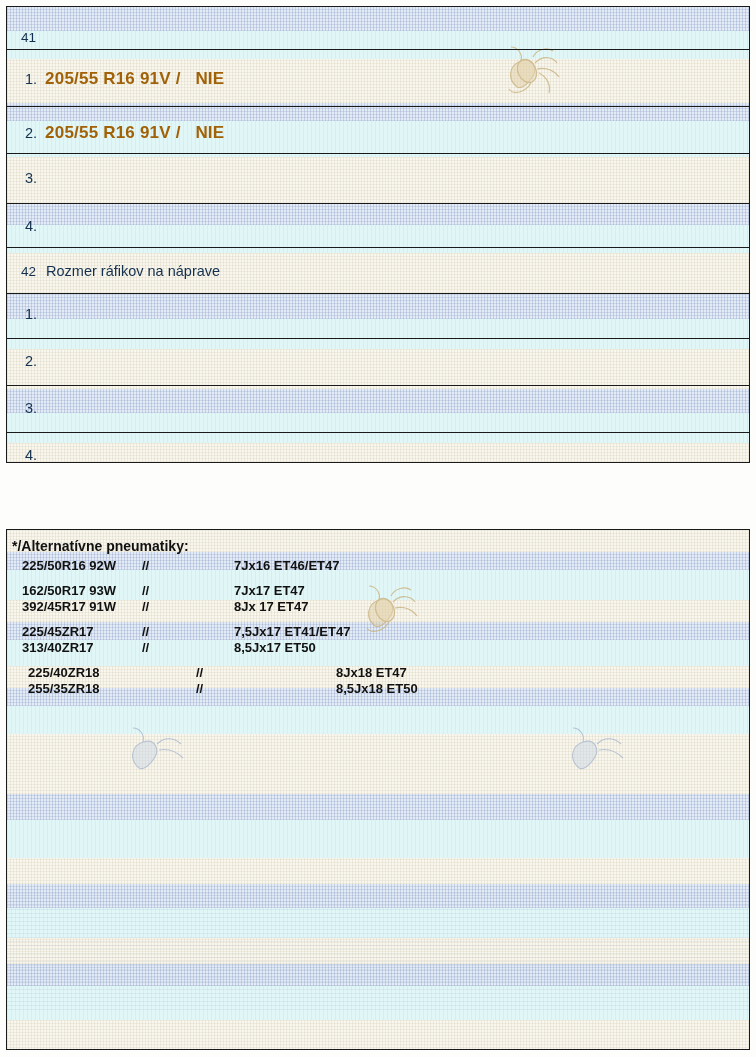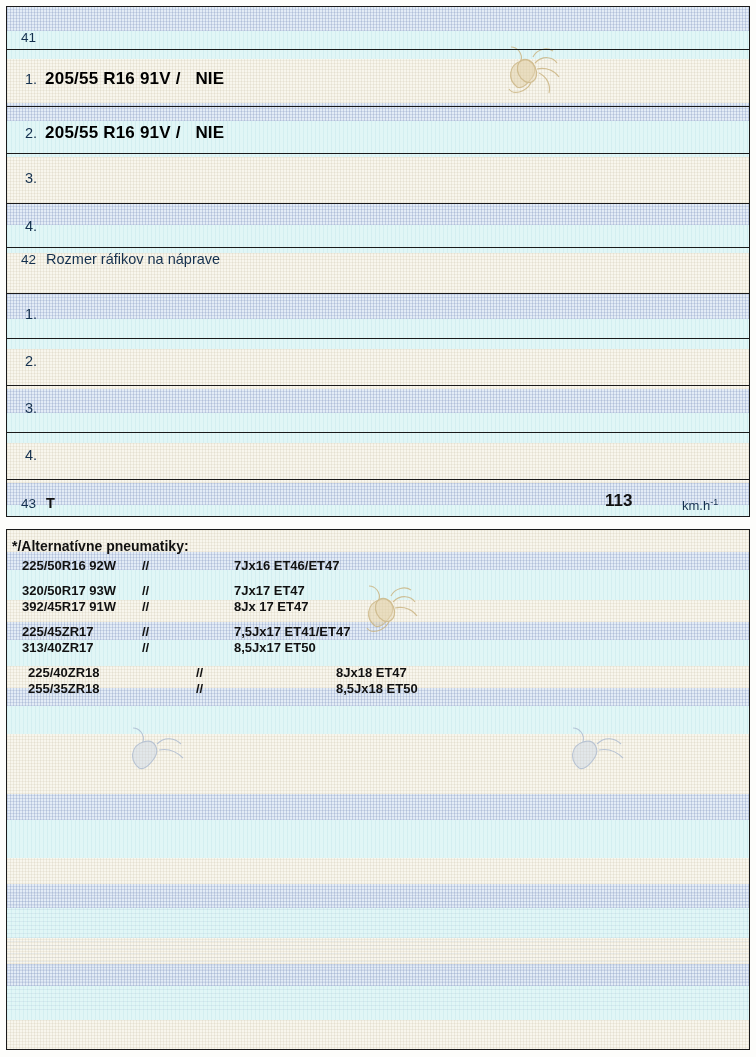--- a/index.html
+++ b/index.html
@@ -22,21 +22,21 @@
 
   
   .panel {
     position: absolute;
     left: 6px;
     box-sizing: border-box;
     border: 1px solid #1a1a1a;
     overflow: hidden;
     background-color: #f4fbfb;
   }
-  .panel-top { top: 6px; width: 744px; height: 511px; }
+  .panel-top { top: 6px; width: 744px; height: 457px; }
   .panel-bottom { top: 529px; width: 744px; height: 521px; }
 
   
   .bands {
     position: absolute;
     inset: 0;
     pointer-events: none;
   }
   .band {
     position: absolute;
@@ -106,21 +106,21 @@
     margin-right: 8px;
   }
   .idx {
     color: #14304e;
     font-size: 14.5px;
     margin-left: 18px;
     margin-right: 8px;
   }
   .value {
     font-weight: bold;
-    color: #000000;
+    color: #a16207;
     font-size: 17px;
     letter-spacing: 0.2px;
     white-space: pre;
   }
   .speed {
     position: absolute;
     font-weight: bold;
     color: #111;
     font-size: 17px;
   }
@@ -221,21 +221,21 @@
       <span class="value"></span>
     </div>
     <div class="rule" style="top:196px;"></div>
 
     <div class="row" style="top:206px; height:26px;">
       <span class="idx">4.</span>
       <span class="value"></span>
     </div>
     <div class="rule" style="top:240px;"></div>
 
-    <div class="row" style="top:240px; height:24px;">
+    <div class="row" style="top:252px; height:24px;">
       <span class="fieldno">42</span>
       <span class="fieldlabel">Rozmer ráfikov na náprave</span>
     </div>
     <div class="rule" style="top:286px;"></div>
 
     <div class="row" style="top:294px; height:26px;">
       <span class="idx">1.</span>
       <span class="value"></span>
     </div>
     <div class="rule" style="top:331px;"></div>
@@ -327,21 +327,21 @@
     <div class="alt-group">
       <div class="alt-row">
         <span class="alt-size">225/50R16 92W</span>
         <span class="alt-sep">//</span>
         <span class="alt-rim">7Jx16 ET46/ET47</span>
       </div>
     </div>
 
     <div class="alt-group">
       <div class="alt-row">
-        <span class="alt-size">320/50R17 93W</span>
+        <span class="alt-size">162/50R17 93W</span>
         <span class="alt-sep">//</span>
         <span class="alt-rim">7Jx17 ET47</span>
       </div>
       <div class="alt-row">
         <span class="alt-size">392/45R17 91W</span>
         <span class="alt-sep">//</span>
         <span class="alt-rim">8Jx 17 ET47</span>
       </div>
     </div>
 

